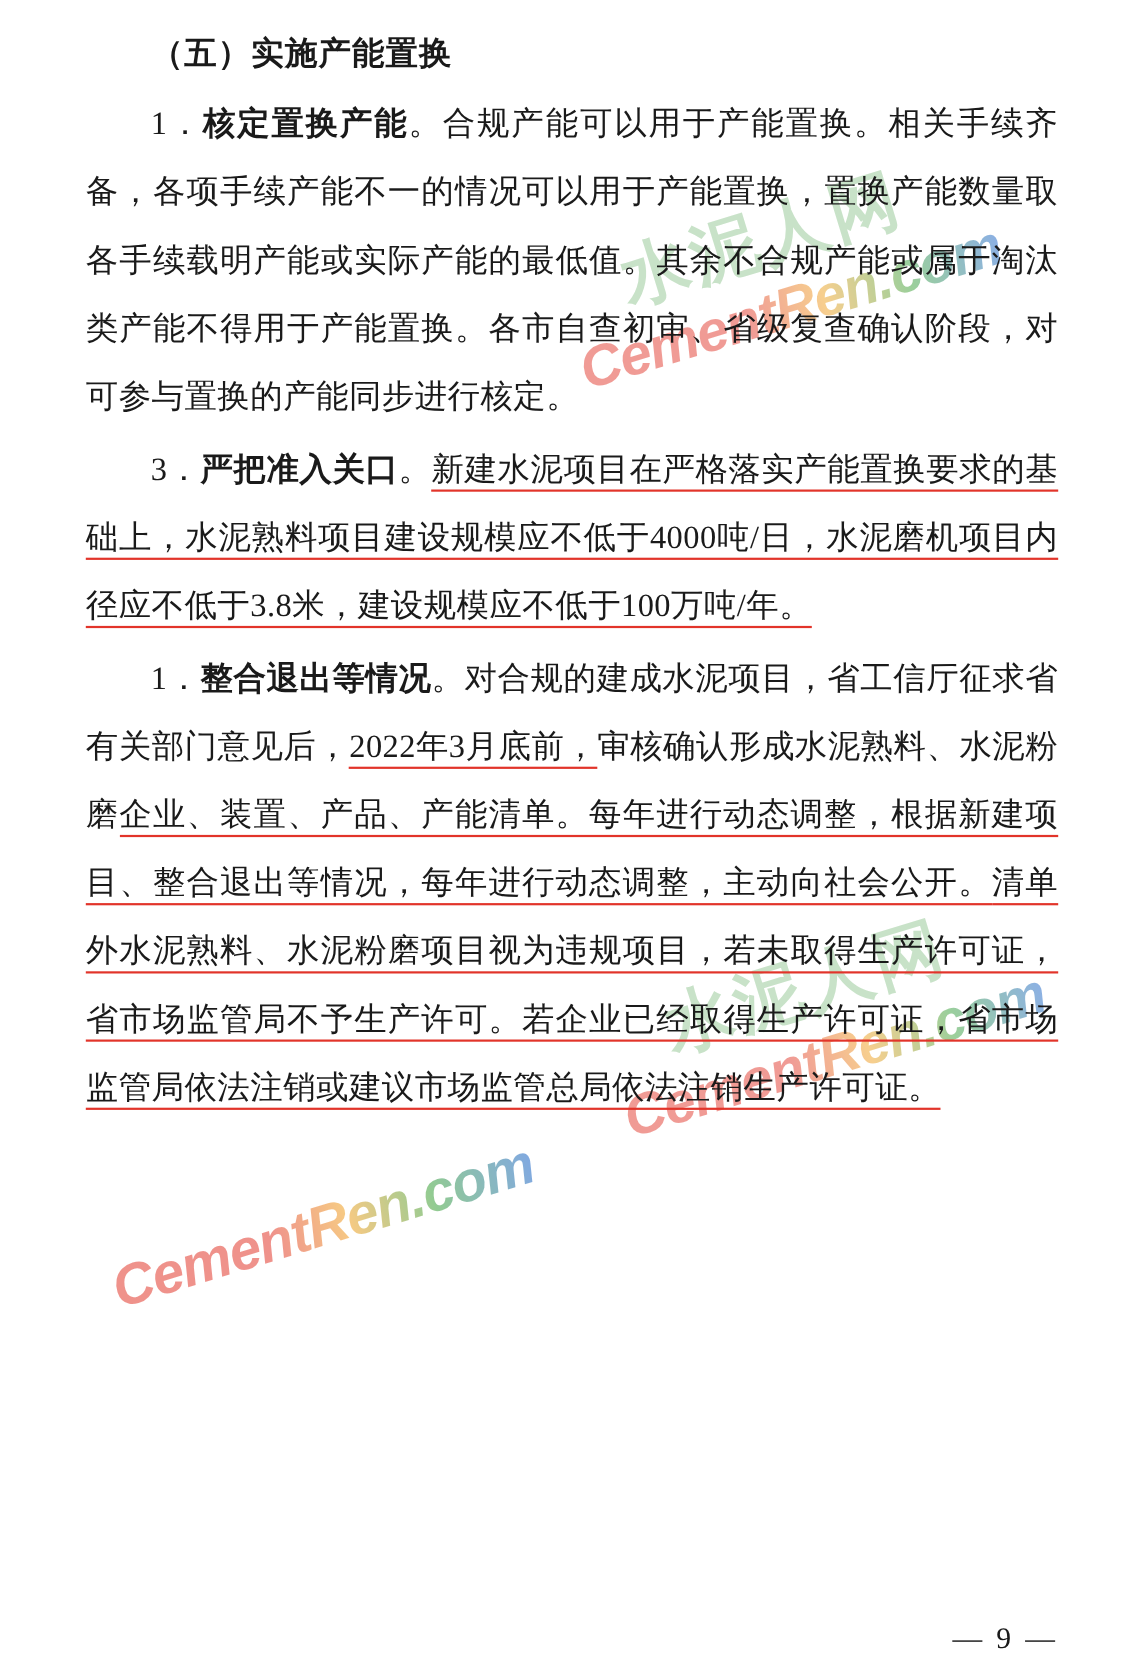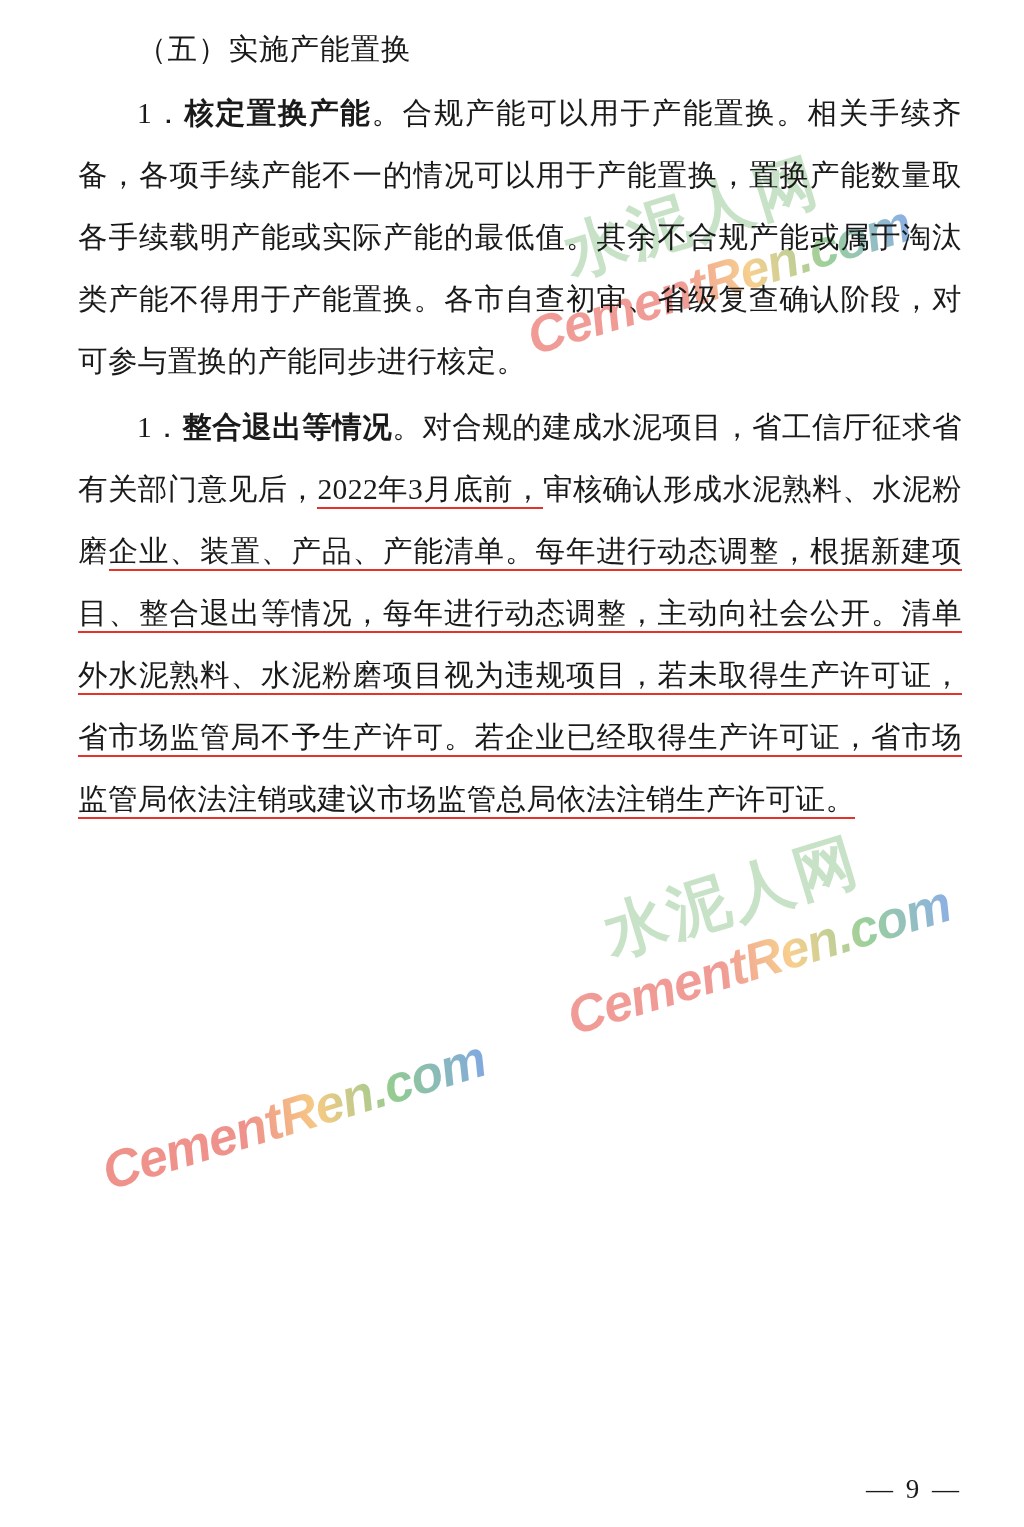--- a/index.html
+++ b/index.html
@@ -73,21 +73,21 @@
     font-size: 29.5px;
     line-height: 62px;
     text-align: justify;
     text-justify: inter-ideograph;
     letter-spacing: 0.4px;
   }
   p.heading {
     margin: 0 0 2px 0;
     font-size: 29.5px;
     line-height: 62px;
-    font-weight: normal;
+    font-weight: bold;
     text-indent: 2em;
     letter-spacing: 1px;
   }
   .indent { text-indent: 2em; }
 
   .bold { font-weight: bold; }
 
   
   .ul {
     border-bottom: 2.5px solid #e2342a;
@@ -115,20 +115,21 @@
   <div class="wm wm-en wm4">CementRen.com</div>
   <div class="wm wm-en wm5">CementRen.com</div>
 
   <div class="content">
 
     <p class="heading">（五）实施产能置换</p>
 
     <p class="para indent"><span>1．</span><span class="bold">核定置换产能</span><span>。合规产能可以用于产能置换。相关手续齐备，各项手续产能不一的情况可以用于产能置换，置换产能数量取各手续载明产能或实际产能的最低值。其余不合规产能或属于淘汰类产能不得用于产能置换。各市自查初审、省级复查确认阶段，对可参与置换的产能同步进行核定。</span></p>
 
 
+    <p class="para indent"><span>3．</span><span class="bold">严把准入关口</span><span>。</span><span class="ul">新建水泥项目在严格落实产能置换要求的基础上，水泥熟料项目建设规模应不低于4000吨/日，水泥磨机项目内径应不低于3.8米，建设规模应不低于100万吨/年。</span></p>
 
 
     <p class="para indent"><span>1．</span><span class="bold">整合退出等情况</span><span>。对合规的建成水泥项目，省工信厅征求省有关部门意见后，</span><span class="ul">2022年3月底前，</span><span>审核确认形成水泥熟料、水泥粉磨</span><span class="ul">企业、装置、产品、产能清单。每年进行动态调整，根据新建项目、整合退出等情况，每年进行动态调整，主动向社会公开。</span><span class="ul">清单外水泥熟料、水泥粉磨项目视为违规项目，若未取得生产许可证，省市场监管局不予生产许可。若企业已经取得生产许可证，省市场监管局依法注销或建议市场监管总局依法注销生产许可证。</span></p>
 
   </div>
 
   <div class="footer">— 9 —</div>
 </div>
 
 </body></html>

